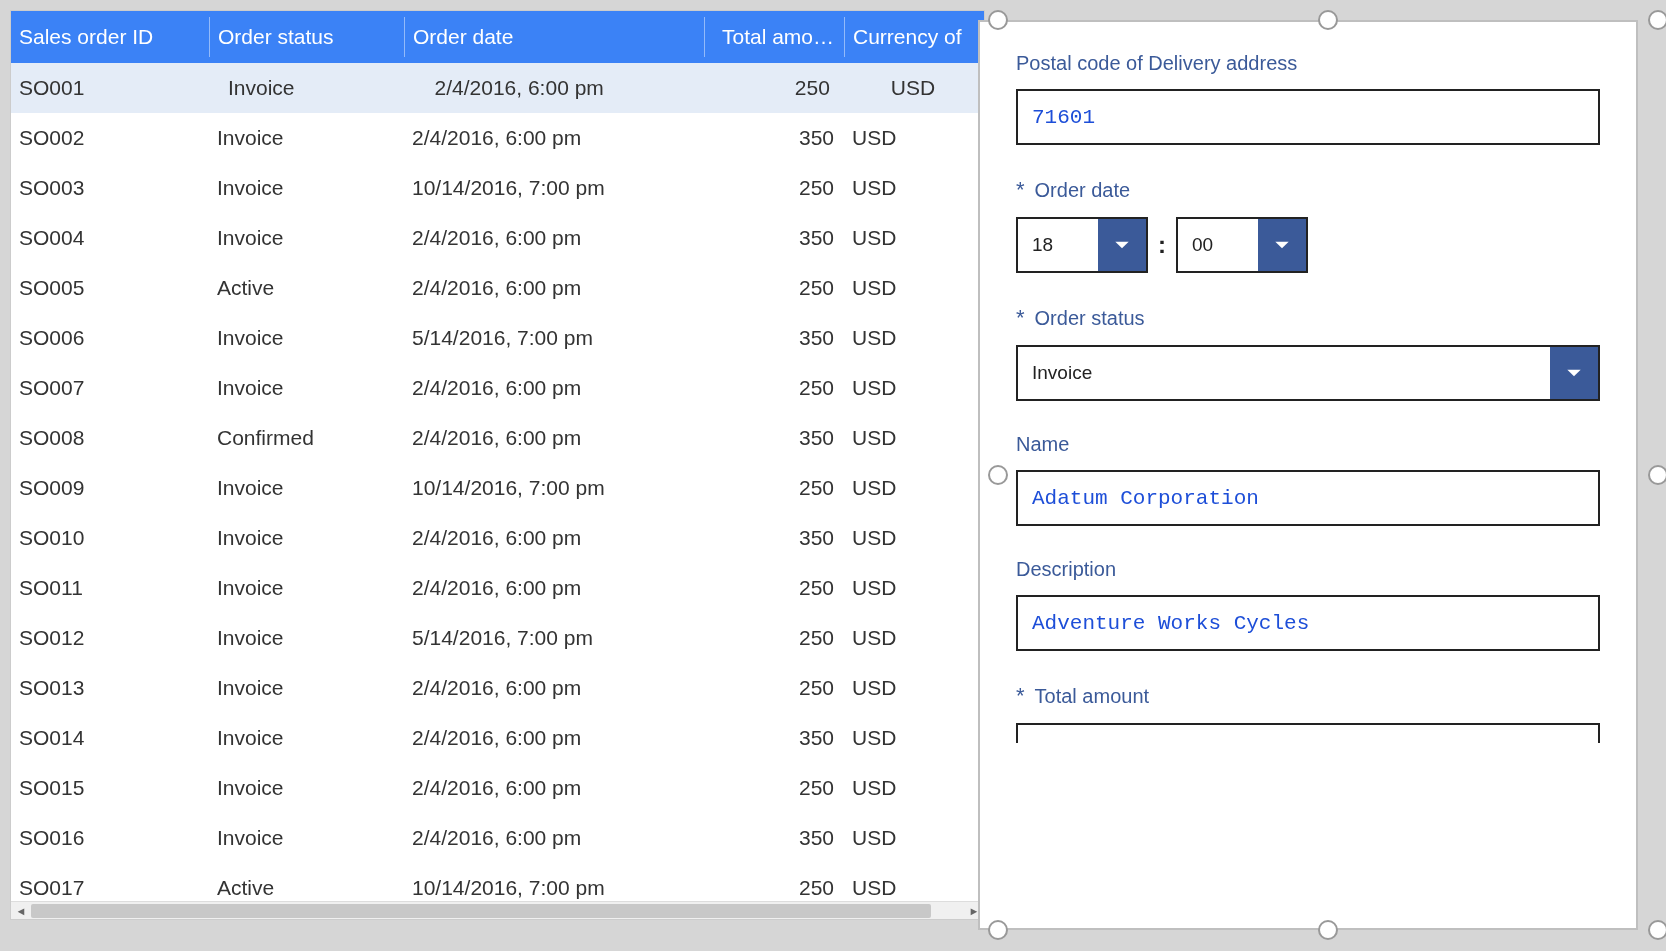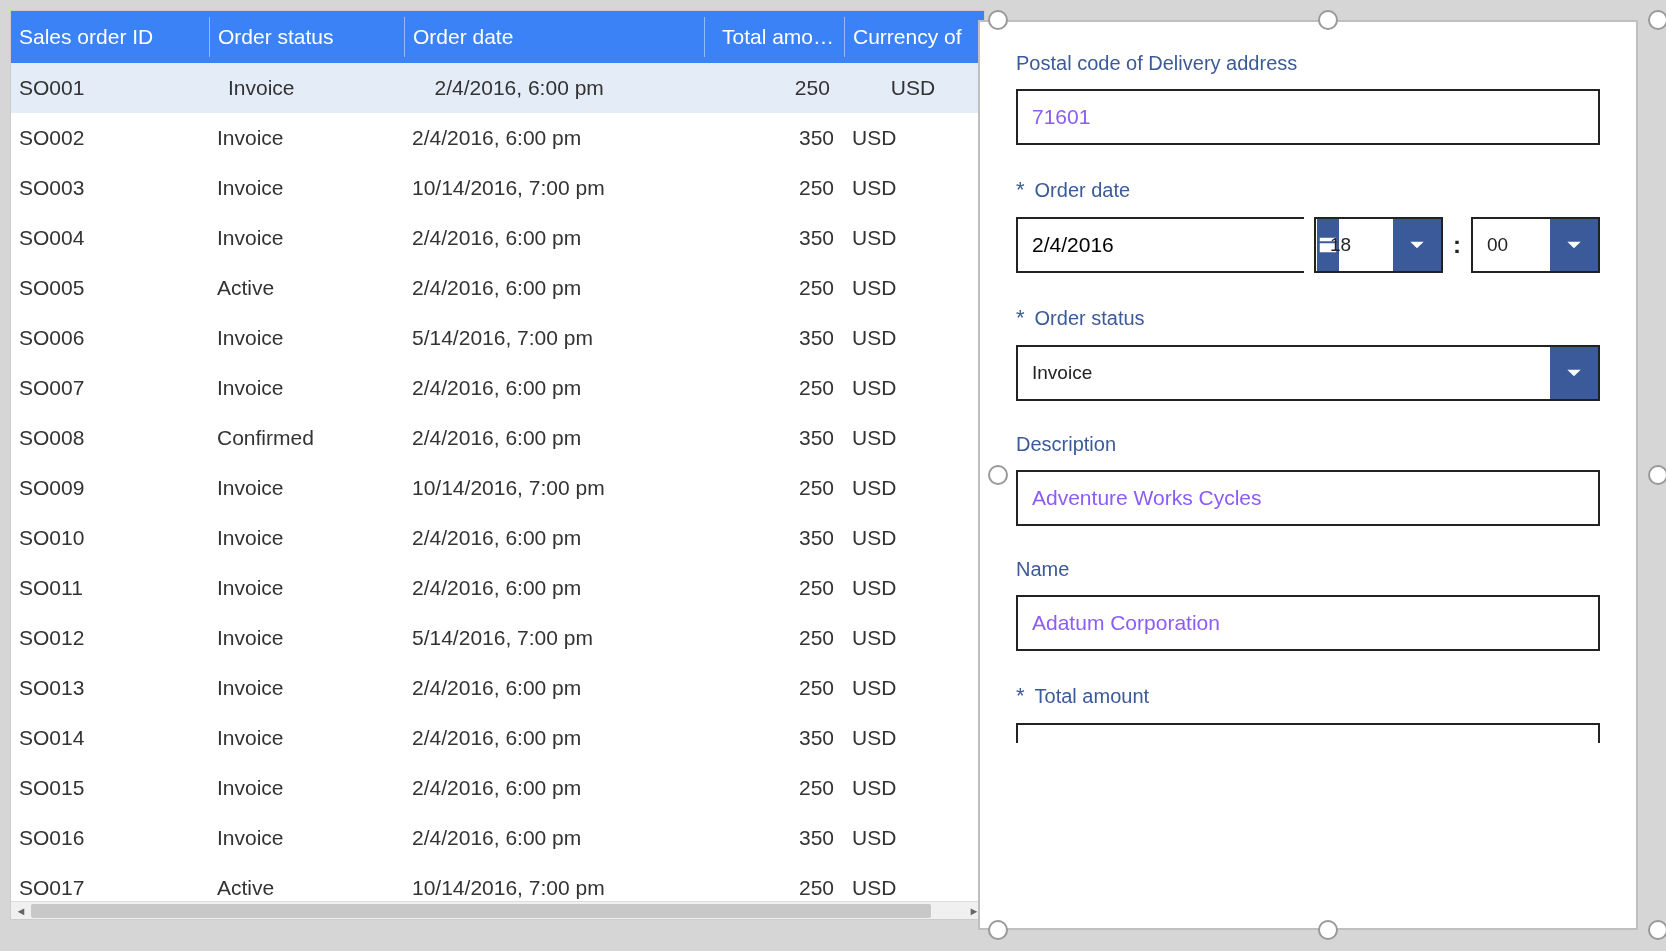--- a/index.html
+++ b/index.html
@@ -119,23 +119,24 @@
     color: #3b5a99;
     margin-right: 10px;
     font-size: 22px;
   }
   .text-input {
     width: 100%;
     height: 56px;
     border: 2px solid #222;
     font-size: 21px;
     padding: 0 14px;
-    color: #8b5cf6;
+    color: #1d4ed8;
     background: #fff;
     outline: none;
+    font-family: Liberation Mono, monospace;
   }
   .date-row { display: flex; align-items: center; gap: 10px; }
   .date-box {
     display: flex;
     border: 2px solid #222;
     height: 56px;
     width: 288px;
   }
   .date-box input {
     border: 0; flex: 1; font-size: 21px; padding: 0 14px; outline: none;
@@ -337,28 +338,20 @@
       </div>
       <input class="text-input" value="71601" style="">
     </div>
 
     <div class="field">
       <div class="field-label">
         <span class="req">*</span>
         <span>Order date</span>
       </div>
       <div class="date-row">
-        <div class="date-box">
-          <input value="2/4/2016" style="">
-          <div class="date-trigger">
-            <svg viewBox="0 0 24 24">
-                <path d="M3 4h18v4H3V4zm0 6h18v10H3V10zm3 2h3v3H6v-3z"></path>
-              </svg>
-          </div>
-        </div>
         <div class="combo small">
           <div class="combo-value">18</div>
           <div class="combo-trigger">
             <svg viewBox="0 0 24 24">
                 <path d="M4 8l8 8 8-8z"></path>
               </svg>
           </div>
         </div>
         <div class="time-colon">:</div>
         <div class="combo small">
@@ -382,30 +375,30 @@
         <div class="combo-trigger">
           <svg viewBox="0 0 24 24">
               <path d="M4 8l8 8 8-8z"></path>
             </svg>
         </div>
       </div>
     </div>
 
     <div class="field">
       <div class="field-label">
+        <span>Name</span>
+      </div>
+      <input class="text-input" value="Adatum Corporation" style="">
+    </div>
+
+    <div class="field">
+      <div class="field-label">
         <span>Description</span>
       </div>
       <input class="text-input" value="Adventure Works Cycles" style="">
-    </div>
-
-    <div class="field">
-      <div class="field-label">
-        <span>Name</span>
-      </div>
-      <input class="text-input" value="Adatum Corporation" style="">
     </div>
 
     <div class="field">
       <div class="field-label">
         <span class="req">*</span>
         <span>Total amount</span>
       </div>
       <input class="text-input" style="height: 20px; border-bottom: 0px;">
     </div>
 

